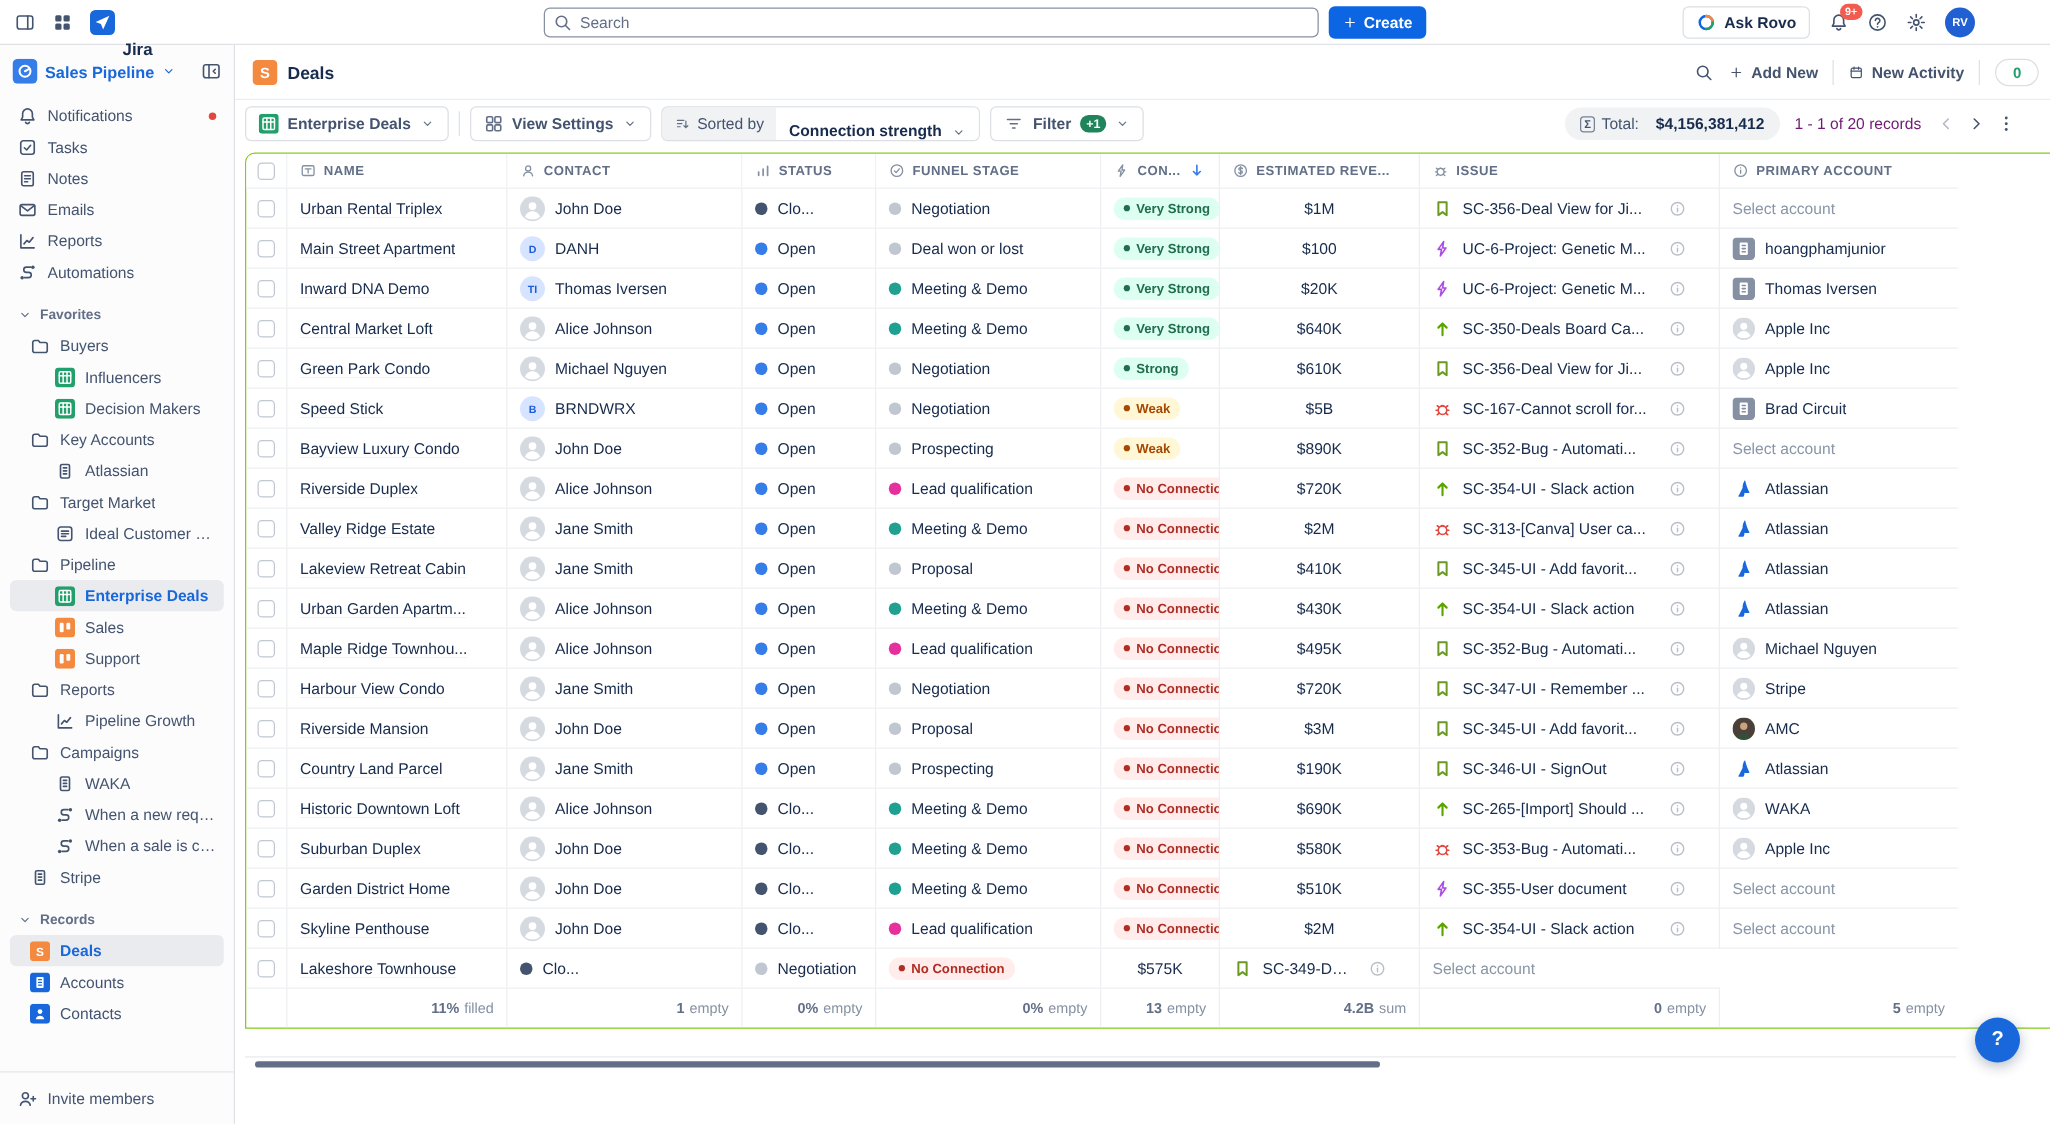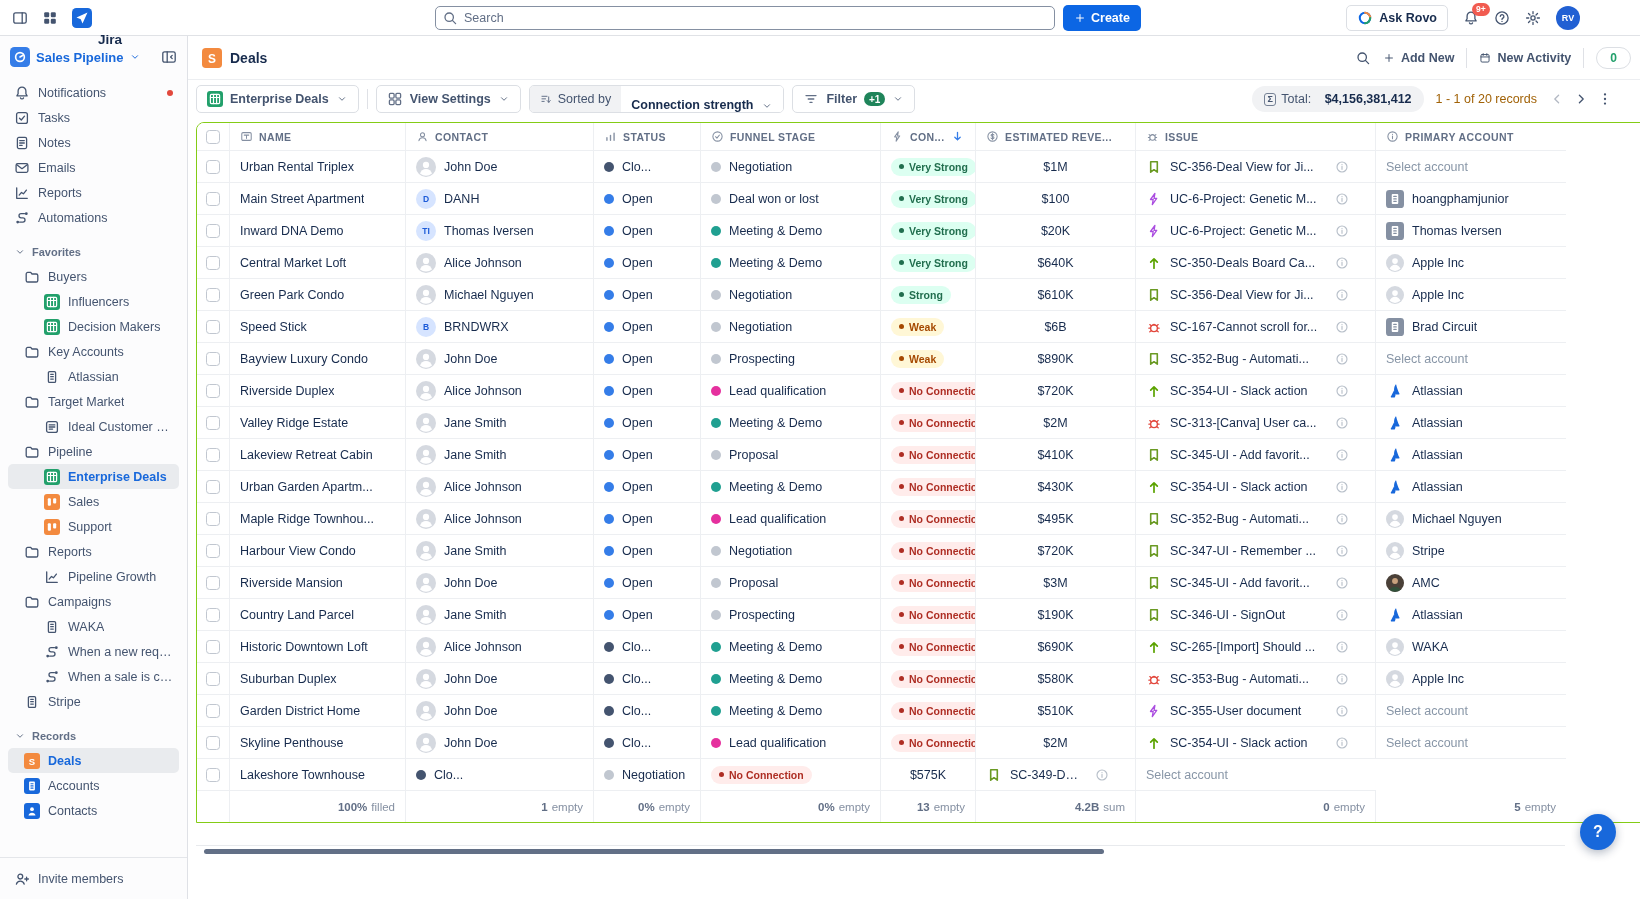--- a/index.html
+++ b/index.html
@@ -64,21 +64,21 @@
   .gr { color:#626f86; }
   .sort-ctl { height:28px; border:1px solid #dcdfe4; border-radius:5px; display:inline-flex; overflow:hidden; font-size:12.5px; color:#44546f; cursor:pointer; }
   .sort-left { background:#f1f2f4; display:inline-flex; gap:6px; align-items:center; padding:0 10px; font-weight:500;justify-content:flex-end; }
   .sort-right { background:#fff; display:inline-flex; gap:8px; align-items:flex-end; padding:0 10px; }
   .sort-field { font-weight:700; color:#172b4d; }
   .badge-green { background:#1f845a; color:#fff; font-size:10px; font-weight:700; border-radius:9px; padding:1.5px 5px; }
   .tb-right { margin-left:auto; display:flex; align-items:center; gap:8px; }
   .total-pill { background:#f1f2f4; border-radius:14px; height:26px; display:inline-flex; align-items:center; gap:5px; padding:0 12px; font-size:12.5px; color:#44546f; white-space:nowrap; }
   .total-pill b { color:#172b4d; }
   .sigma { font-size:9px; font-weight:600; border:1px solid #758195; border-radius:3px; padding:0 2.5px; color:#44546f; line-height:11px; }
-  .records-range { font-size:12.5px; color:#a16207; margin:16px 4px; white-space:nowrap; }
+  .records-range { font-size:12.5px; color:#701a75; margin:16px 4px; white-space:nowrap; }
   .dis { color:#b3b9c4; }
 
   
   .table { margin:4px 0 0 8px; width:1497px; border:1px solid #84cc16; border-radius:8px 8px 0 0; overflow:hidden; background:#fff; }
   .trow { display:grid; grid-template-columns:33px 176px 188px 107px 180px 95px 160px 240px 190px; }
   .trow > div { display:flex; align-items:center; padding:0 10px; border-right:1px solid #edeff2; border-bottom:1px solid #edeff2; overflow:hidden; white-space:nowrap; min-width:0; }
   .trow > div:last-child { border-right:none; }
   .thead > div { height:28px; color:#626f86; font-size:10.5px; font-weight:700; letter-spacing:.4px; gap:6px; background:#fff; }
   .tr-body > div { height:32px; font-size:12.5px; gap:8px; cursor:default; }
   .td-cb, .th-cb { justify-content:center; padding:0 !important; }
@@ -979,21 +979,21 @@
               <span>Open</span>
             </div>
             <div class="td-funnel">
               <span class="dot" style="background:#c1c7d0"></span>
               <span>Negotiation</span>
             </div>
             <div class="td-conn">
               <span class="pill" style="background:#fff7d6;color:#a54800"><span class="pdot"></span>Weak</span>
             </div>
             <div class="td-rev">
-              <span>$6B</span>
+              <span>$5B</span>
             </div>
             <div class="cell-issue">
               <span class="ic-w " style="color:#e2483d">
                 <svg viewBox="0 0 16 16">
                   <circle cx="8" cy="9.2" r="3.4"></circle>
                   <path d="M6.8 6.1a1.5 1.5 0 0 1 2.4 0M2.9 9.2h1.7M11.4 9.2h1.7M3.8 5.6l1.7 1.3M12.2 5.6l-1.7 1.3M3.8 12.8l1.7-1.3M12.2 12.8l-1.7-1.3"></path>
                 </svg>
               </span>
               <span class="iss-t">SC-167-Cannot scroll for...</span>
               <span class="ic-w info">
@@ -1779,21 +1779,21 @@
               </span>
             </div>
             <div class="td-acct">
               <span class="ph">Select account</span>
             </div>
           </div>
         </div>
       <div class="trow tfoot" id="tfoot">
           <div></div>
           <div>
-            <span class="v">100%</span>
+            <span class="v">11%</span>
             <span class="l">filled</span>
           </div>
           <div>
             <span class="v">1</span>
             <span class="l">empty</span>
           </div>
           <div>
             <span class="v">0%</span>
             <span class="l">empty</span>
           </div>

